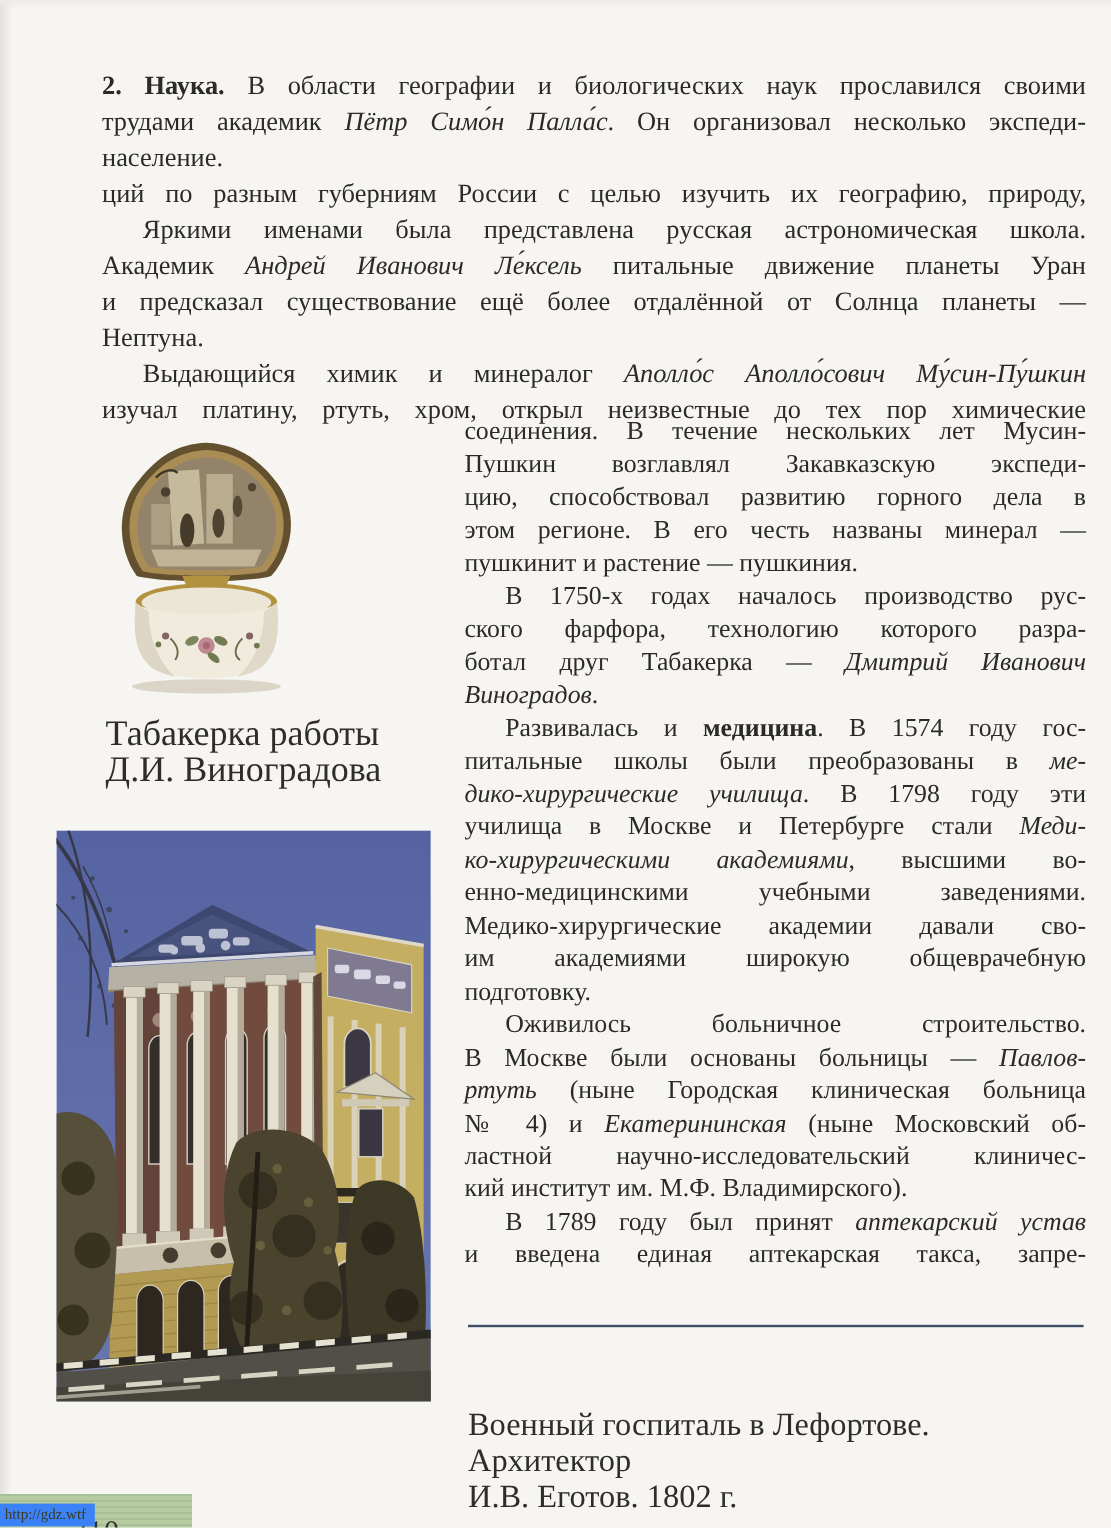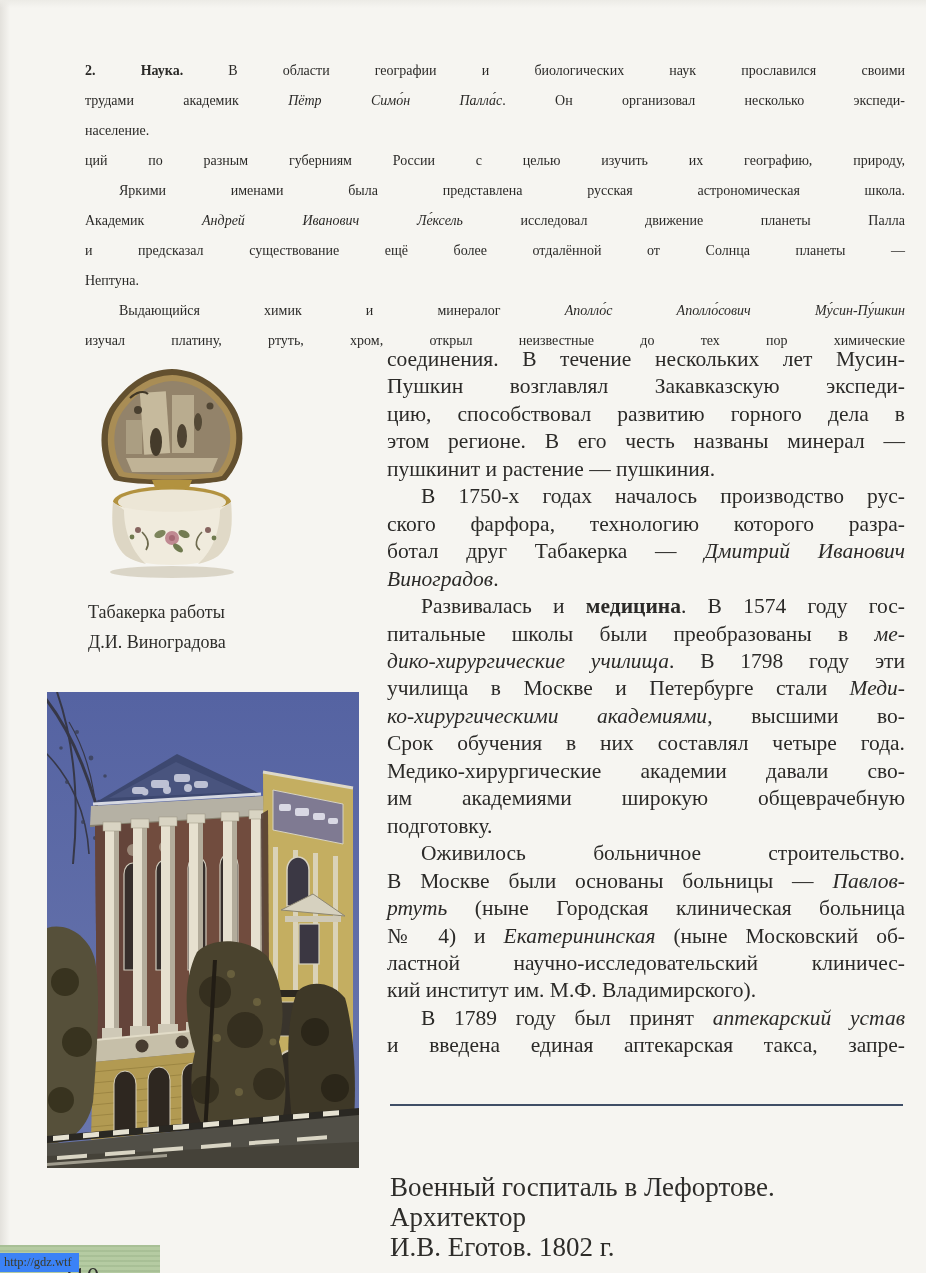--- a/index.html
+++ b/index.html
@@ -8,29 +8,29 @@
     background:#f6f5f1;
     font-family:"Liberation Serif","DejaVu Serif",serif;
     color:#2b2a28;
   }
   .edge-shade{position:absolute;left:0;top:0;width:10px;height:1273px;
     background:linear-gradient(90deg,#e3e1dc,rgba(246,245,241,0));}
   .top-shade{position:absolute;left:0;top:0;width:926px;height:8px;
     background:linear-gradient(180deg,#ecebe6,rgba(246,245,241,0));}
 
   .textblock{position:absolute;}
-  #top-block{left:85px;top:56px;width:820px;font-size:14px;line-height:30px;}
+  #top-block{left:85px;top:56px;width:820px;font-size:22px;line-height:30px;}
   #right-block{left:387px;top:346px;width:518px;font-size:21.5px;line-height:27.45px;}
   .tline{white-space:normal;}
   .jst{text-align:justify;text-align-last:justify;}
   .ind{text-indent:34px;}
   .b{font-weight:bold;}
   .i{font-style:italic;}
 
-  .caption{position:absolute;font-size:18px;line-height:30px;color:#2e2d2a;}
+  .caption{position:absolute;font-size:30px;line-height:30px;color:#2e2d2a;}
   #snuffbox-caption{left:88px;top:597px;width:270px;}
   #hospital-caption{left:390px;top:1172px;width:515px;font-size:27px;}
 
   #caption-rule{position:absolute;left:390px;top:1104px;width:513px;height:2px;
     background:#3f4e66;}
 
   #page-number-bar{position:absolute;left:0;top:1245px;width:160px;height:46px;
     background:#b5cba2;
     background-image:repeating-linear-gradient(180deg,rgba(110,140,95,.18) 0 2px,rgba(0,0,0,0) 2px 5px);
     display:flex;align-items:flex-end;justify-content:center;
@@ -48,21 +48,21 @@
 
 <div class="edge-shade"></div>
 <div class="top-shade"></div>
 
 <div id="top-block" class="textblock">
     <div class="tline jst"><span class="b">2. Наука.</span><span> В области географии и биологических наук прославился своими</span></div>
     <div class="tline jst"><span>трудами академик </span><span class="i">Пётр Симо́н Палла́с</span><span>. Он организовал несколько экспеди-</span></div>
     <div class="tline"><span>население.</span></div>
     <div class="tline jst"><span>ций по разным губерниям России с целью изучить их географию, природу,</span></div>
     <div class="tline ind jst"><span>Яркими именами была представлена русская астрономическая школа.</span></div>
-    <div class="tline jst"><span>Академик </span><span class="i">Андрей Иванович Ле́ксель</span><span> исследовал движение планеты Палла</span></div>
+    <div class="tline jst"><span>Академик </span><span class="i">Андрей Иванович Ле́ксель</span><span> питальные движение планеты Уран</span></div>
     <div class="tline jst"><span>и предсказал существование ещё более отдалённой от Солнца планеты —</span></div>
     <div class="tline"><span>Нептуна.</span></div>
     <div class="tline ind jst"><span>Выдающийся химик и минералог </span><span class="i">Аполло́с Аполло́сович Му́син-Пу́шкин</span></div>
     <div class="tline jst"><span>изучал платину, ртуть, хром, открыл неизвестные до тех пор химические</span></div>
   </div>
 
 <div id="right-block" class="textblock">
     <div class="tline jst"><span>соединения. В течение нескольких лет Мусин-</span></div>
     <div class="tline jst"><span>Пушкин возглавлял Закавказскую экспеди-</span></div>
     <div class="tline jst"><span>цию, способствовал развитию горного дела в</span></div>
@@ -70,21 +70,21 @@
     <div class="tline"><span>пушкинит и растение — пушкиния.</span></div>
     <div class="tline ind jst"><span>В 1750-х годах началось производство рус-</span></div>
     <div class="tline jst"><span>ского фарфора, технологию которого разра-</span></div>
     <div class="tline jst"><span>ботал друг Табакерка — </span><span class="i">Дмитрий Иванович</span></div>
     <div class="tline"><span class="i">Виноградов</span><span>.</span></div>
     <div class="tline ind jst"><span>Развивалась и </span><span class="b">медицина</span><span>. В 1574 году гос-</span></div>
     <div class="tline jst"><span>питальные школы были преобразованы в </span><span class="i">ме-</span></div>
     <div class="tline jst"><span class="i">дико-хирургические училища</span><span>. В 1798 году эти</span></div>
     <div class="tline jst"><span>училища в Москве и Петербурге стали </span><span class="i">Меди-</span></div>
     <div class="tline jst"><span class="i">ко-хирургическими академиями</span><span>, высшими во-</span></div>
-    <div class="tline jst"><span>Срок обучения в них составлял четыре года.</span></div>
+    <div class="tline jst"><span>енно-медицинскими учебными заведениями.</span></div>
     <div class="tline jst"><span>Медико-хирургические академии давали сво-</span></div>
     <div class="tline jst"><span>им академиями широкую общеврачебную</span></div>
     <div class="tline"><span>подготовку.</span></div>
     <div class="tline ind jst"><span>Оживилось больничное строительство.</span></div>
     <div class="tline jst"><span>В Москве были основаны больницы — </span><span class="i">Павлов-</span></div>
     <div class="tline jst"><span class="i">ртуть</span><span> (ныне Городская клиническая больница</span></div>
     <div class="tline jst"><span>№ 4) и </span><span class="i">Екатерининская</span><span> (ныне Московский об-</span></div>
     <div class="tline jst"><span>ластной научно-исследовательский клиничес-</span></div>
     <div class="tline"><span>кий институт им. М.Ф. Владимирского).</span></div>
     <div class="tline ind jst"><span>В 1789 году был принят </span><span class="i">аптекарский устав</span></div>

